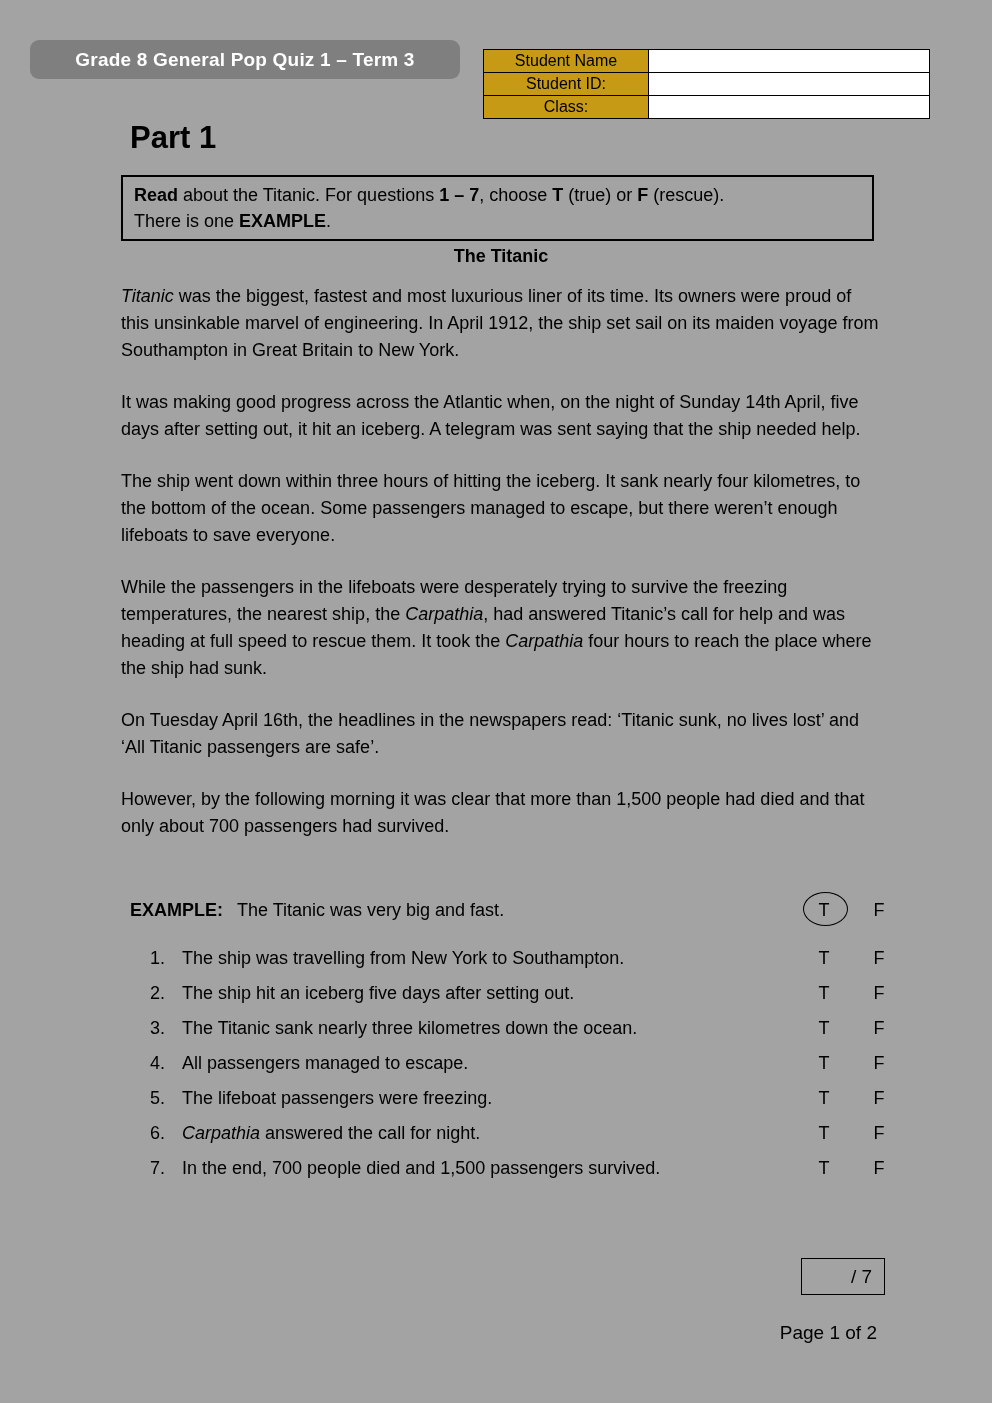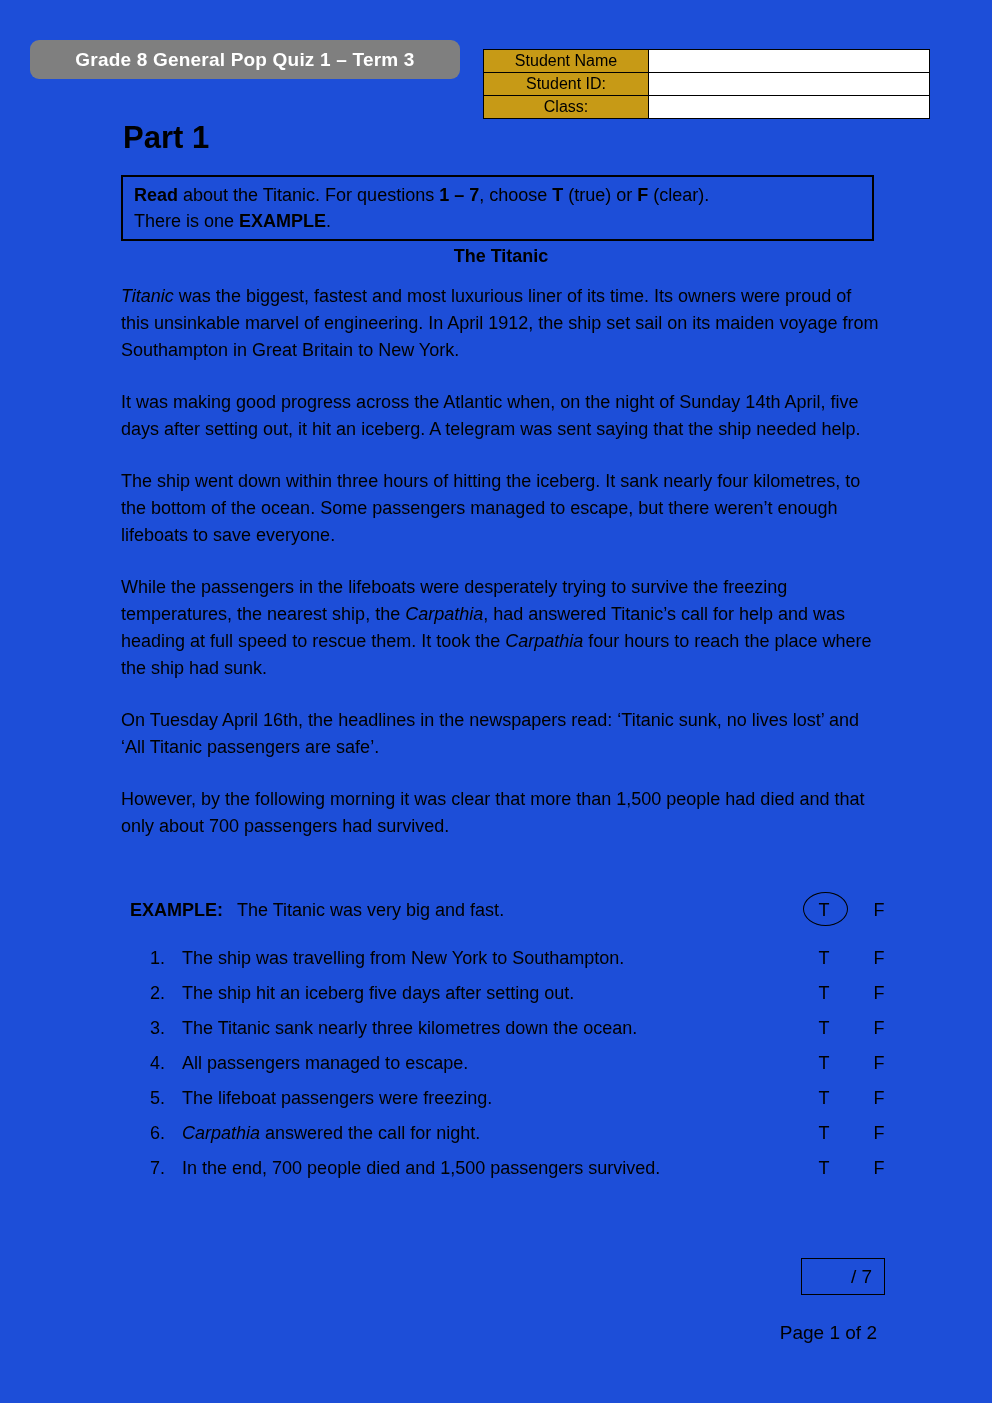--- a/index.html
+++ b/index.html
@@ -4,21 +4,21 @@
 <style>
   * { margin: 0; padding: 0; box-sizing: border-box; }
   html, body { background: #ffffff; }
   body {
     width: 992px; height: 1403px;
     font-family: "Liberation Sans", sans-serif;
     color: #000;
     position: relative;
     overflow: hidden;
   }
-  .page { position: absolute; inset: 0; width: 992px; height: 1403px; background: #1d4ed8; }
+  .page { position: absolute; inset: 0; width: 992px; height: 1403px; background: #a3a3a3; }
 
   
   .title-badge {
     position: absolute; left: 30px; top: 40px;
     width: 430px; height: 39px;
     background: #7F7F7F; border-radius: 9px;
     color: #fff; font-weight: bold; font-size: 19px;
     display: flex; align-items: center; justify-content: center;
     letter-spacing: 0.2px;
   }
@@ -32,21 +32,21 @@
     border: 1px solid #000; height: 23px;
     font-size: 16px; vertical-align: middle;
   }
   table.student-table td.label {
     width: 165px; background: #C79A16; font-weight: normal; text-align: center;
   }
   table.student-table td.value { width: 281px; background: #fff; }
 
   
   .part-title {
-    position: absolute; left: 123px; top: 120px;
+    position: absolute; left: 130px; top: 120px;
     font-size: 31px; font-weight: bold;
   }
 
   
   .instruction-box {
     position: absolute; left: 121px; top: 175px; width: 753px;
     border: 2px solid #000;
     padding: 5px 11px;
     font-size: 18px; line-height: 26px;
   }
@@ -122,21 +122,21 @@
       <tr>
         <td class="label">Class:</td>
         <td class="value"></td>
       </tr>
     </tbody>
   </table>
 
   <div class="part-title">Part 1</div>
 
   <div class="instruction-box">
-    <div><span style="font-weight: bold;">Read</span><span> about the Titanic. For questions </span><span style="font-weight: bold; text-align: right;">1 – 7</span><span>, choose </span><span style="font-weight: bold;">T</span><span> (true) or </span><span style="font-weight: bold;">F</span><span> (clear).</span></div>
+    <div><span style="font-weight: bold;">Read</span><span> about the Titanic. For questions </span><span style="font-weight: bold; text-align: right;">1 – 7</span><span>, choose </span><span style="font-weight: bold;">T</span><span> (true) or </span><span style="font-weight: bold;">F</span><span> (rescue).</span></div>
     <div><span>There is one </span><span style="font-weight: bold;">EXAMPLE</span><span>.</span></div>
   </div>
 
   <div class="passage">
     <div class="passage-title">The Titanic</div>
     <p><span style="font-style: italic;">Titanic</span><span> was the biggest, fastest and most luxurious liner of its time. Its owners were proud of this unsinkable marvel of engineering. In April 1912, the ship set sail on its maiden voyage from Southampton in Great Britain to New York.</span></p>
     <p><span>It was making good progress across the Atlantic when, on the night of Sunday 14th April, five days after setting out, it hit an iceberg. A telegram was sent saying that the ship needed help.</span></p>
     <p><span>The ship went down within three hours of hitting the iceberg. It sank nearly four kilometres, to the bottom of the ocean. Some passengers managed to escape, but there weren’t enough lifeboats to save everyone.</span></p>
     <p><span>While the passengers in the lifeboats were desperately trying to survive the freezing temperatures, the nearest ship, the </span><span style="font-style: italic;">Carpathia</span><span>, had answered Titanic’s call for help and was heading at full speed to rescue them. It took the </span><span style="font-style: italic;">Carpathia</span><span> four hours to reach the place where the ship had sunk.</span></p>
     <p><span>On Tuesday April 16th, the headlines in the newspapers read: ‘Titanic sunk, no lives lost’ and ‘All Titanic passengers are safe’.</span></p>

